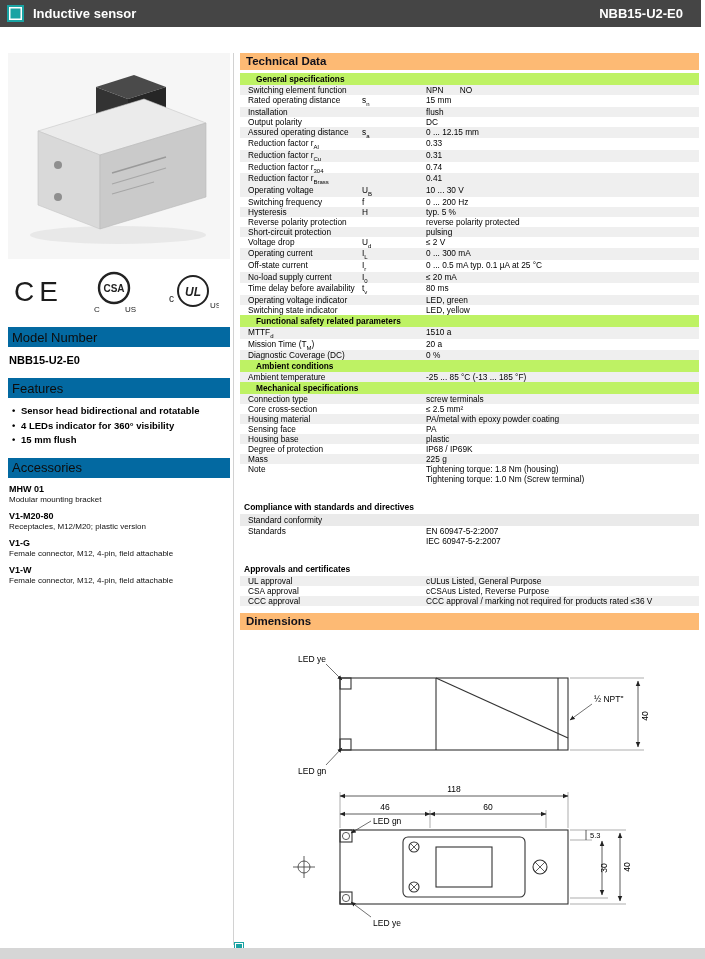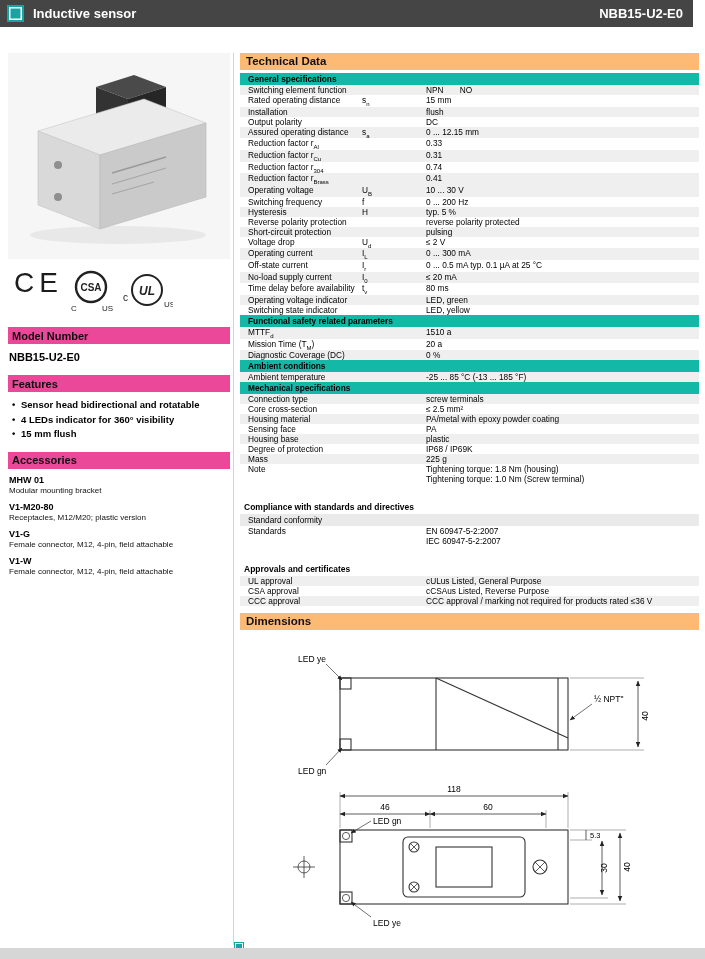--- a/index.html
+++ b/index.html
@@ -1,50 +1,50 @@
 <!DOCTYPE html>
 <html style="--accent: #1aa3a3;"><head>
 <meta charset="utf-8">
 <style>
   *{margin:0;padding:0;box-sizing:border-box}
   html,body{background:#fff}
   body{font-family:"Liberation Sans",sans-serif;color:#000}
   .page{position:relative;width:705px;height:959px;background:#fff;overflow:hidden}
 
   
-  .topbar{position:absolute;top:0;left:0;right:12px;height:27px;background:#454545;color:#fff;
-          display:flex;align-items:center;padding:0 10px 0 7px}
+  .topbar{position:absolute;top:0;left:0;right:4px;height:27px;background:#454545;color:#fff;
+          display:flex;align-items:center;padding:0 18px 0 7px}
   .logo-square{width:17px;height:17px;background:var(--accent,#1aa3a3);
                box-shadow:inset 0 0 0 2px var(--accent,#1aa3a3), inset 0 0 0 3.5px #fff;margin-right:9px;flex:none}
   .topbar-title{font-weight:bold;font-size:13px}
   .topbar-model{margin-left:auto;font-weight:bold;font-size:13px}
 
   .divider{position:absolute;left:233px;top:53px;bottom:14px;width:1px;background:#d2d2d2}
 
   .content{position:absolute;top:53px;left:8px;right:6px;bottom:14px;display:flex;gap:10px}
   .left-col{width:222px;flex:none}
   .right-col{flex:1;min-width:0}
 
   
   .photo{width:222px;height:206px;background:#f6f6f6}
-  .marks{display:flex;align-items:flex-start;gap:6px;margin:10px 4px 2px 6px;height:46px}
+  .marks{display:flex;align-items:center;gap:29px;margin:10px 4px 2px 6px;height:46px}
   .ce-mark{font-size:28px;letter-spacing:5px;color:#1c1c1c;font-weight:400;line-height:1}
-  .side-bar{background:#ec4899;color:#0d0d0d;font-weight:bold;font-size:11px;padding:2.5px 4px;margin-top:12px}
+  .side-bar{background:#0369a1;color:#0d0d0d;font-weight:normal;font-size:13px;padding:2.5px 4px;margin-top:12px}
   .model-value{font-weight:bold;font-size:11px;margin:7px 0 0 1px}
   .features{list-style:none;margin:7px 26px 12px 4px}
   .features li{font-weight:bold;font-size:9.5px;line-height:11.5px;padding-left:9px;position:relative;margin-bottom:3px}
   .features li::before{content:"•";position:absolute;left:0;top:0}
   .acc{margin:6px 0 0 1px}
   .acc-name{font-weight:bold;font-size:9px;line-height:11px}
   .acc-desc{font-size:8px;line-height:10px;color:#111}
 
   
   .td-bar{background:#fdba74;color:#10101a;font-weight:bold;font-size:11.5px;padding:2px 6px;height:17px;line-height:13px}
   .t-body{margin-top:3px}
-  .t-bar{background:#14b8a6;font-weight:bold;font-size:8.3px;line-height:10px;padding:1px 8px}
+  .t-bar{background:#bef264;font-weight:bold;font-size:8.3px;line-height:10px;padding:1px 16px}
   .t-subbar{background:#eaeaea;font-size:8.3px;line-height:10px;padding:1px 4px 1px 8px}
   .t-title{font-weight:bold;font-size:8.5px;line-height:10px;margin-top:16px;padding:2px 4px}
   .t-row{display:flex;font-size:8.3px;line-height:10px}
   .t-row.alt{background:#efefef}
   .t-label{width:122px;padding-left:8px;flex:none;white-space:nowrap}
   .t-sym{width:64px;flex:none;white-space:nowrap}
   .t-val{flex:1;white-space:nowrap}
   sub{font-size:6px;line-height:1}
 
   .dim-bar{margin-top:7px}

